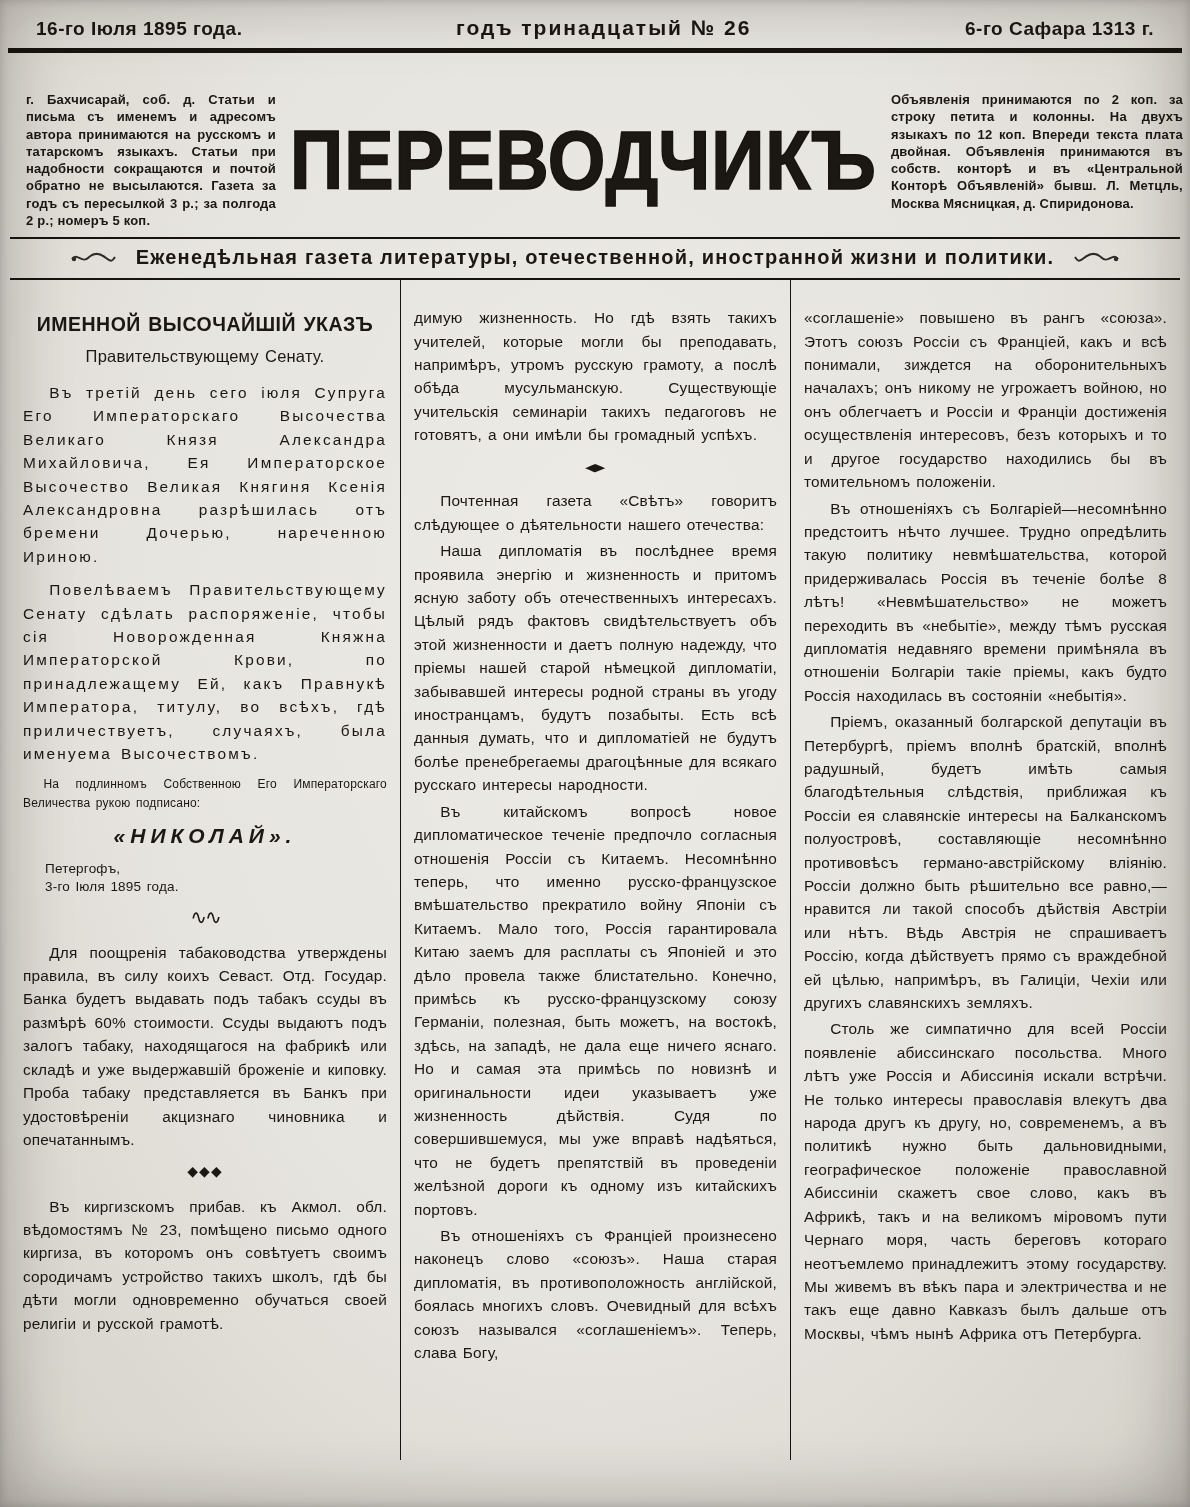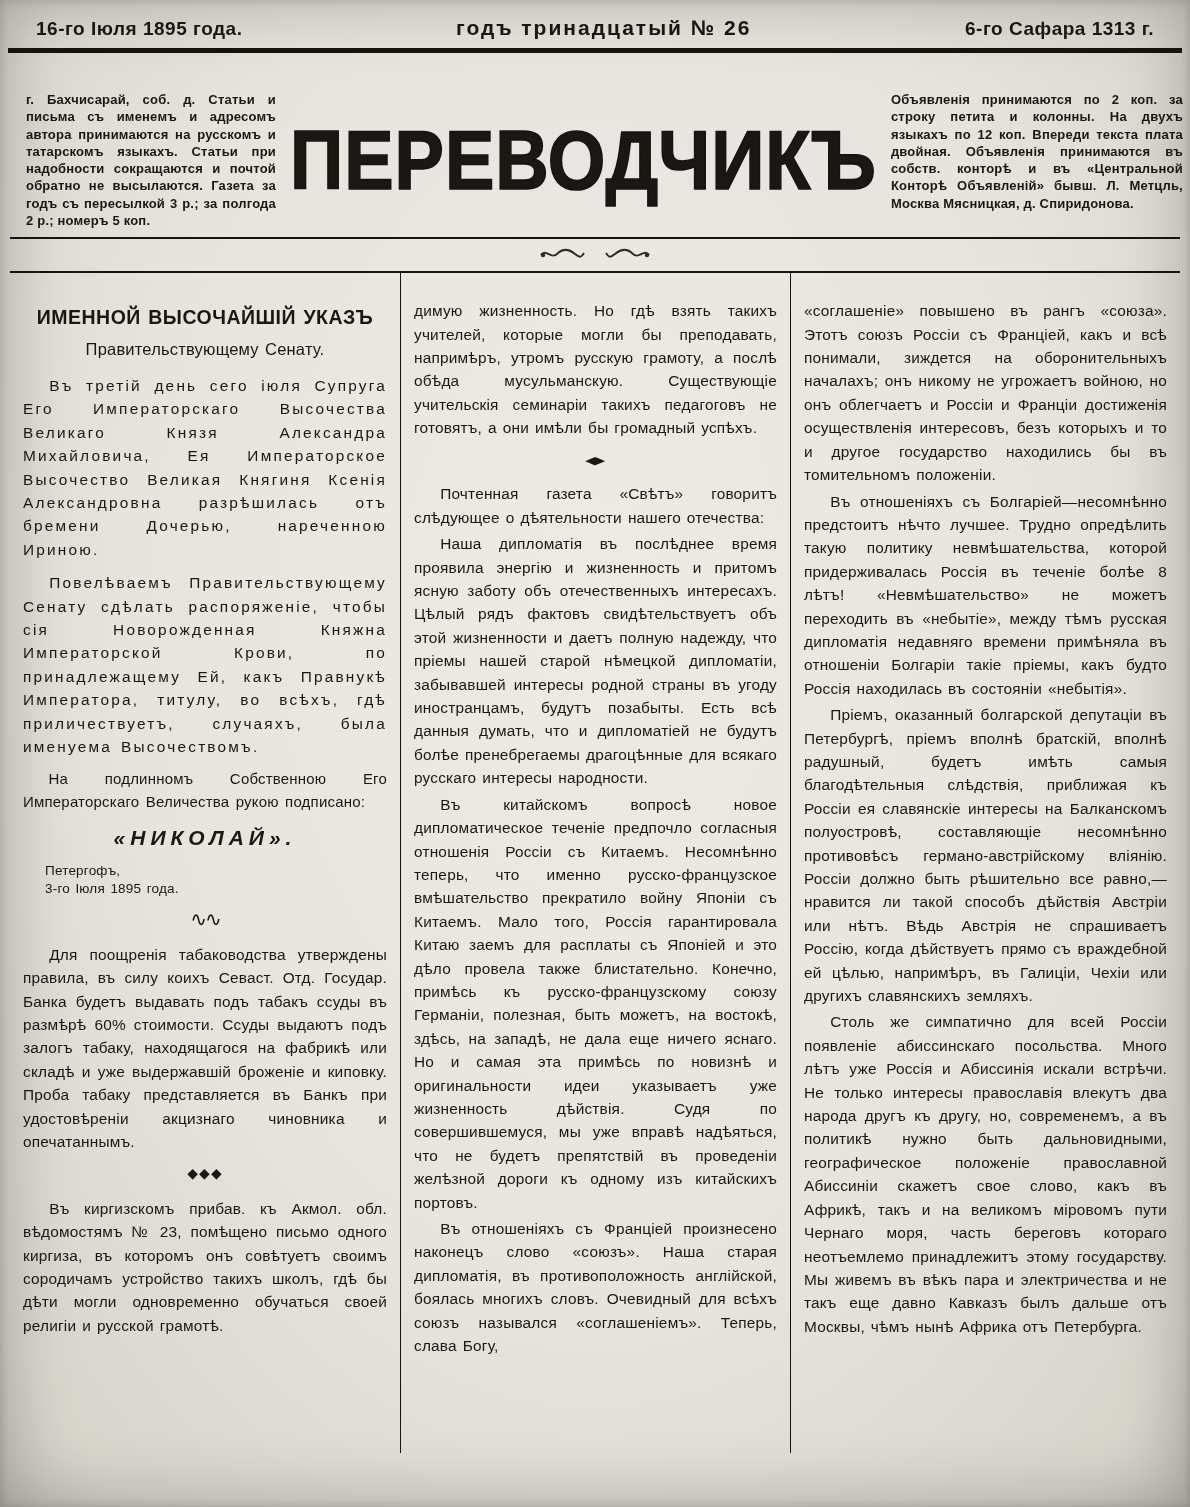--- a/index.html
+++ b/index.html
@@ -43,21 +43,21 @@
     font-size:15.4px;line-height:1.52;text-align:justify;
     word-spacing:1.5px;letter-spacing:.2px;}
   .col + .col{border-left:1.5px solid #17140f;}
 
   .heading{font-size:19.5px;font-weight:bold;text-align:center;letter-spacing:.5px;
     margin:4px 0 4px;}
   .subheading{text-align:center;font-size:16.5px;margin:0 0 12px;}
   .paragraph{margin:0 0 3px;text-indent:1.7em;}
   .paragraph-spaced{margin:0 0 10px;text-indent:1.7em;letter-spacing:2.2px;word-spacing:2.5px;}
   .paragraph-noindent{margin:0 0 3px;text-indent:0;}
-  .attribution{margin:6px 0 2px;text-indent:1.7em;font-size:15px;word-spacing:2px;}
+  .attribution{margin:6px 0 2px;text-indent:1.7em;font-size:12px;word-spacing:2px;}
   .signature{text-align:center;font-size:21px;font-style:italic;font-weight:bold;
     letter-spacing:5px;margin:8px 0 8px;text-indent:0;}
   .place{font-size:13.5px;margin:0 0 2px 22px;line-height:1.35;white-space:pre-line;text-indent:0;}
 
   .divider-squiggle{text-align:center;font-size:20px;margin:6px 0 8px;letter-spacing:-2px;}
   .divider-ornament{text-align:center;font-size:14px;margin:10px 0 12px;letter-spacing:1px;}
   .divider-diamond{text-align:center;font-size:11px;margin:12px 0 14px;transform:scaleX(2.4);}
 </style>
 </head>
 <body>
@@ -78,20 +78,21 @@
       <div class="title">ПЕРЕВОДЧИКЪ</div>
     </div>
     <div class="notice">Объявленія принимаются по 2 коп. за строку петита и колонны. На двухъ языкахъ по 12 коп. Впереди текста плата двойная. Объявленія принимаются въ собств. конторѣ и въ «Центральной Конторѣ Объявленій» бывш. Л. Метцль, Москва Мясницкая, д. Спиридонова.</div>
   </div>
 
   <div class="subtitle-bar">
     <svg class="flourish left" width="46" height="16" viewBox="0 0 46 16">
       <path d="M2 9 C7 2, 12 14, 18 8 S30 3, 36 8 S43 10, 45 7" fill="none" stroke="#1b1712" stroke-width="2"></path>
       <circle cx="4" cy="9" r="2.2" fill="#1b1712"></circle>
     </svg>
+    <span>Еженедѣльная газета литературы, отечественной, иностранной жизни и политики.</span>
     <svg class="flourish right" width="46" height="16" viewBox="0 0 46 16">
       <path d="M2 9 C7 2, 12 14, 18 8 S30 3, 36 8 S43 10, 45 7" fill="none" stroke="#1b1712" stroke-width="2"></path>
       <circle cx="4" cy="9" r="2.2" fill="#1b1712"></circle>
     </svg>
   </div>
 
   <div class="body">
     <div class="col">
         <p class="heading">ИМЕННОЙ ВЫСОЧАЙШІЙ УКАЗЪ</p>
         <p class="subheading">Правительствующему Сенату.</p>

